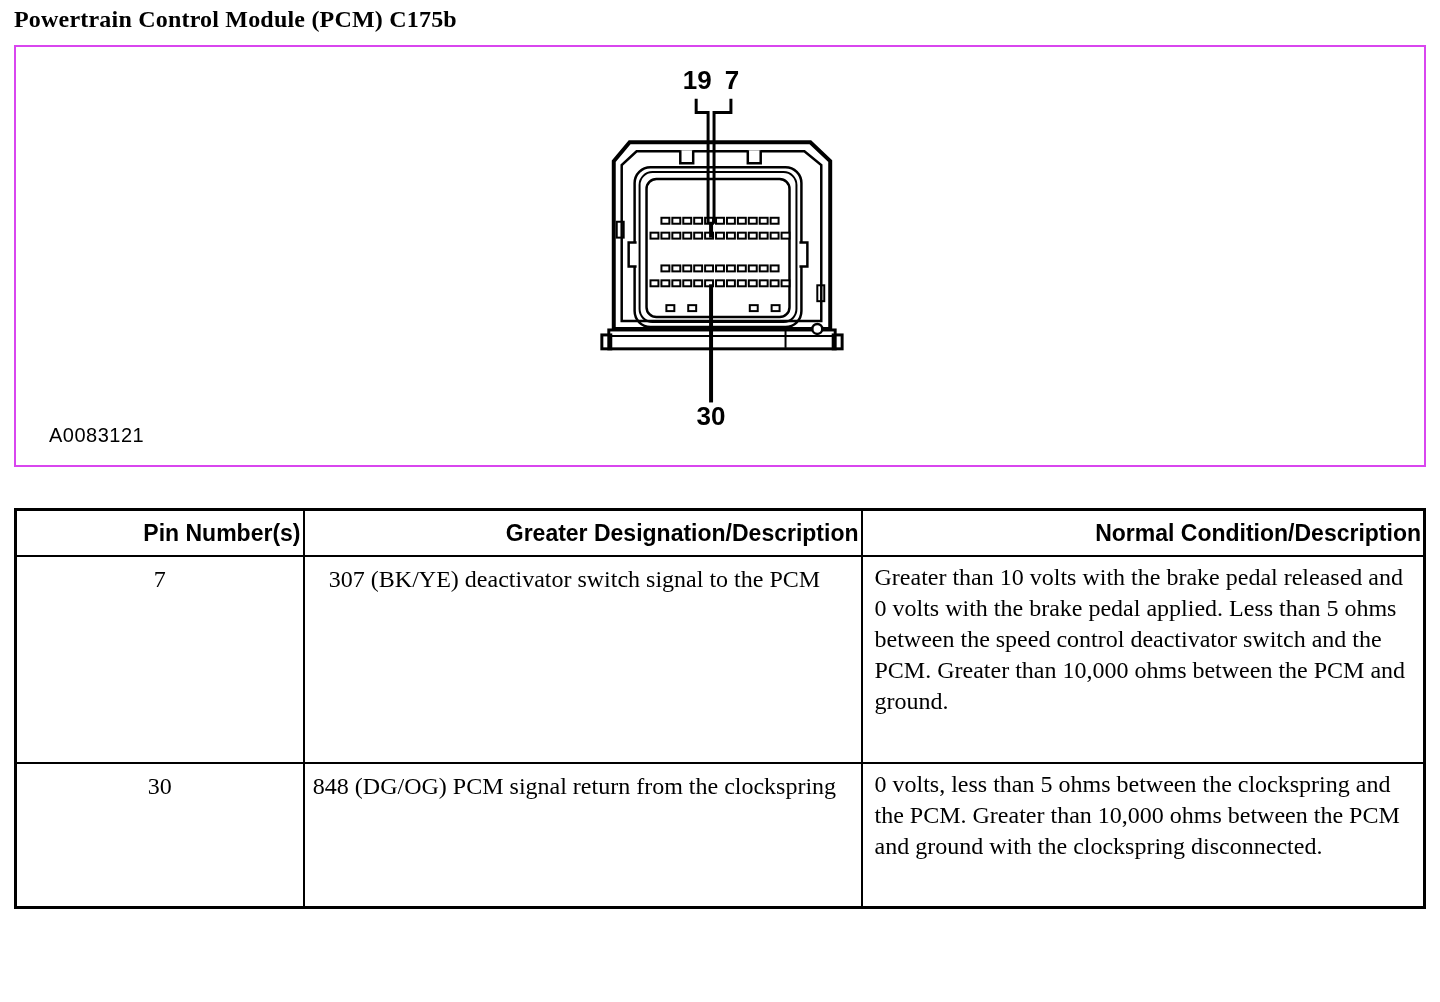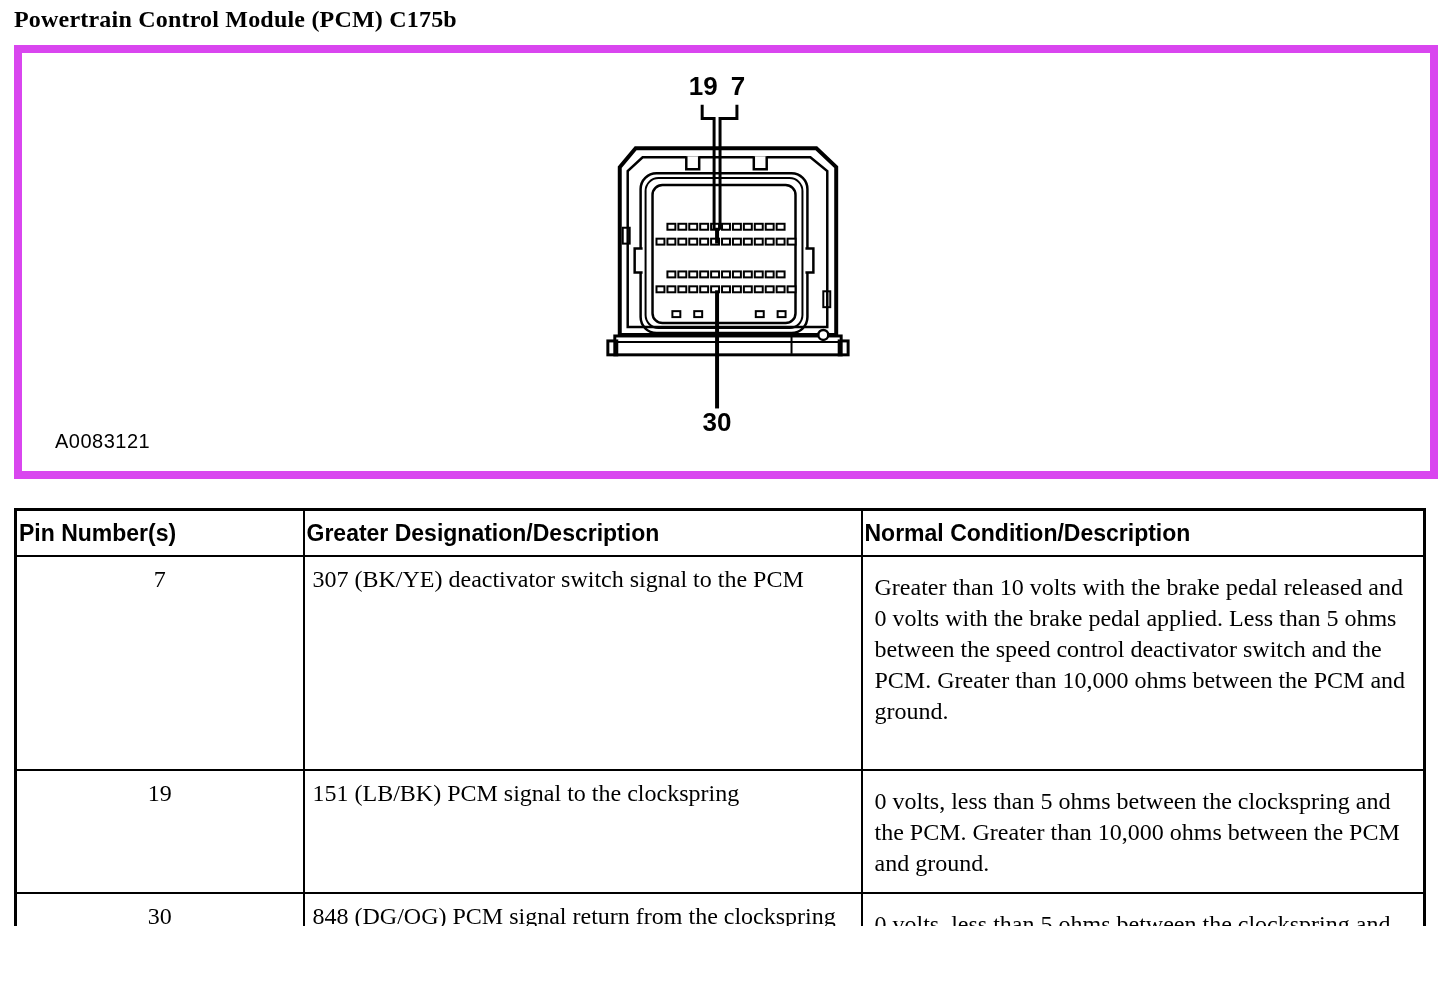--- a/index.html
+++ b/index.html
@@ -1,33 +1,33 @@
 <!DOCTYPE html>
 <html><head>
 <meta charset="utf-8">
 <style>
   html,body{margin:0;padding:0;background:#fff;color:#000;}
   .page{width:1440px;height:926px;position:relative;font-family:"Liberation Serif",serif;background:#fff;overflow:hidden;}
   .page-title{position:absolute;left:14px;top:4px;font:bold 24px/30px "Liberation Serif",serif;letter-spacing:.2px;}
-  .figure-box{position:absolute;left:14px;top:45px;width:1408px;height:418px;border:8px solid #d946ef;background:#fff;}
+  .figure-box{position:absolute;left:14px;top:45px;width:1408px;height:418px;border:2px solid #d946ef;background:#fff;}
   .figure-box svg{position:absolute;left:0;top:0;width:100%;height:100%;}
   .pin-callout{position:absolute;font:bold 26px/26px "Liberation Sans",sans-serif;transform:translateX(-50%);word-spacing:6px;white-space:nowrap;}
   .callout-top{left:695px;top:20px;}
   .callout-bottom{left:695px;top:356px;}
   .figure-id{position:absolute;left:33px;top:376px;font:20px/24px "Liberation Sans",sans-serif;letter-spacing:.5px;}
   table.pin-table{position:absolute;left:14px;top:508px;width:1412px;border-collapse:collapse;table-layout:fixed;background:#fff;}
   table.pin-table,table.pin-table th,table.pin-table td{border:2px solid #000;}
   table.pin-table{border-width:3px;}
-  th{font:bold 23px/26px "Liberation Sans",sans-serif;text-align:left;height:40px;padding:2px;}
+  th{font:bold 23px/26px "Liberation Sans",sans-serif;text-align:right;height:40px;padding:2px;}
   td{vertical-align:top;font:24px/31px "Liberation Serif",serif;}
   col.c-pin{width:288px;}
   col.c-circuit{width:558px;}
   td.pin{text-align:center;padding-top:7px;}
-  td.circuit{padding:7px 24px 0 8px;}
-  td.normal{text-align:left;padding:15px 10px 0 12px;}
+  td.circuit{text-align:center;padding:7px 24px 0 8px;}
+  td.normal{text-align:left;padding:5px 10px 0 12px;}
   tr.r1 td{height:197px;}
   tr.r2 td{height:106px;}
   tr.r3 td{height:134px;}
 </style>
 </head>
 <body>
 
 <div class="page">
 
   <div class="page-title">Powertrain Control Module (PCM) C175b</div>
@@ -148,25 +148,20 @@
         <th>Greater Designation/Description</th>
         <th>Normal Condition/Description</th>
       </tr>
     </thead>
     <tbody>
       <tr class="r1">
         <td class="pin">7</td>
         <td class="circuit">307 (BK/YE) deactivator switch signal to the PCM</td>
         <td class="normal">Greater than 10 volts with the brake pedal released and 0 volts with the brake pedal applied. Less than 5 ohms between the speed control deactivator switch and the PCM. Greater than 10,000 ohms between the PCM and ground.</td>
       </tr>
-      <tr class="r2">
-        <td class="pin">19</td>
-        <td class="circuit">151 (LB/BK) PCM signal to the clockspring</td>
-        <td class="normal">0 volts, less than 5 ohms between the clockspring and the PCM. Greater than 10,000 ohms between the PCM and ground.</td>
-      </tr>
       <tr class="r3">
         <td class="pin">30</td>
         <td class="circuit">848 (DG/OG) PCM signal return from the clockspring</td>
         <td class="normal">0 volts, less than 5 ohms between the clockspring and the PCM. Greater than 10,000 ohms between the PCM and ground with the clockspring disconnected.</td>
       </tr>
     </tbody>
   </table>
 
 </div>
 

